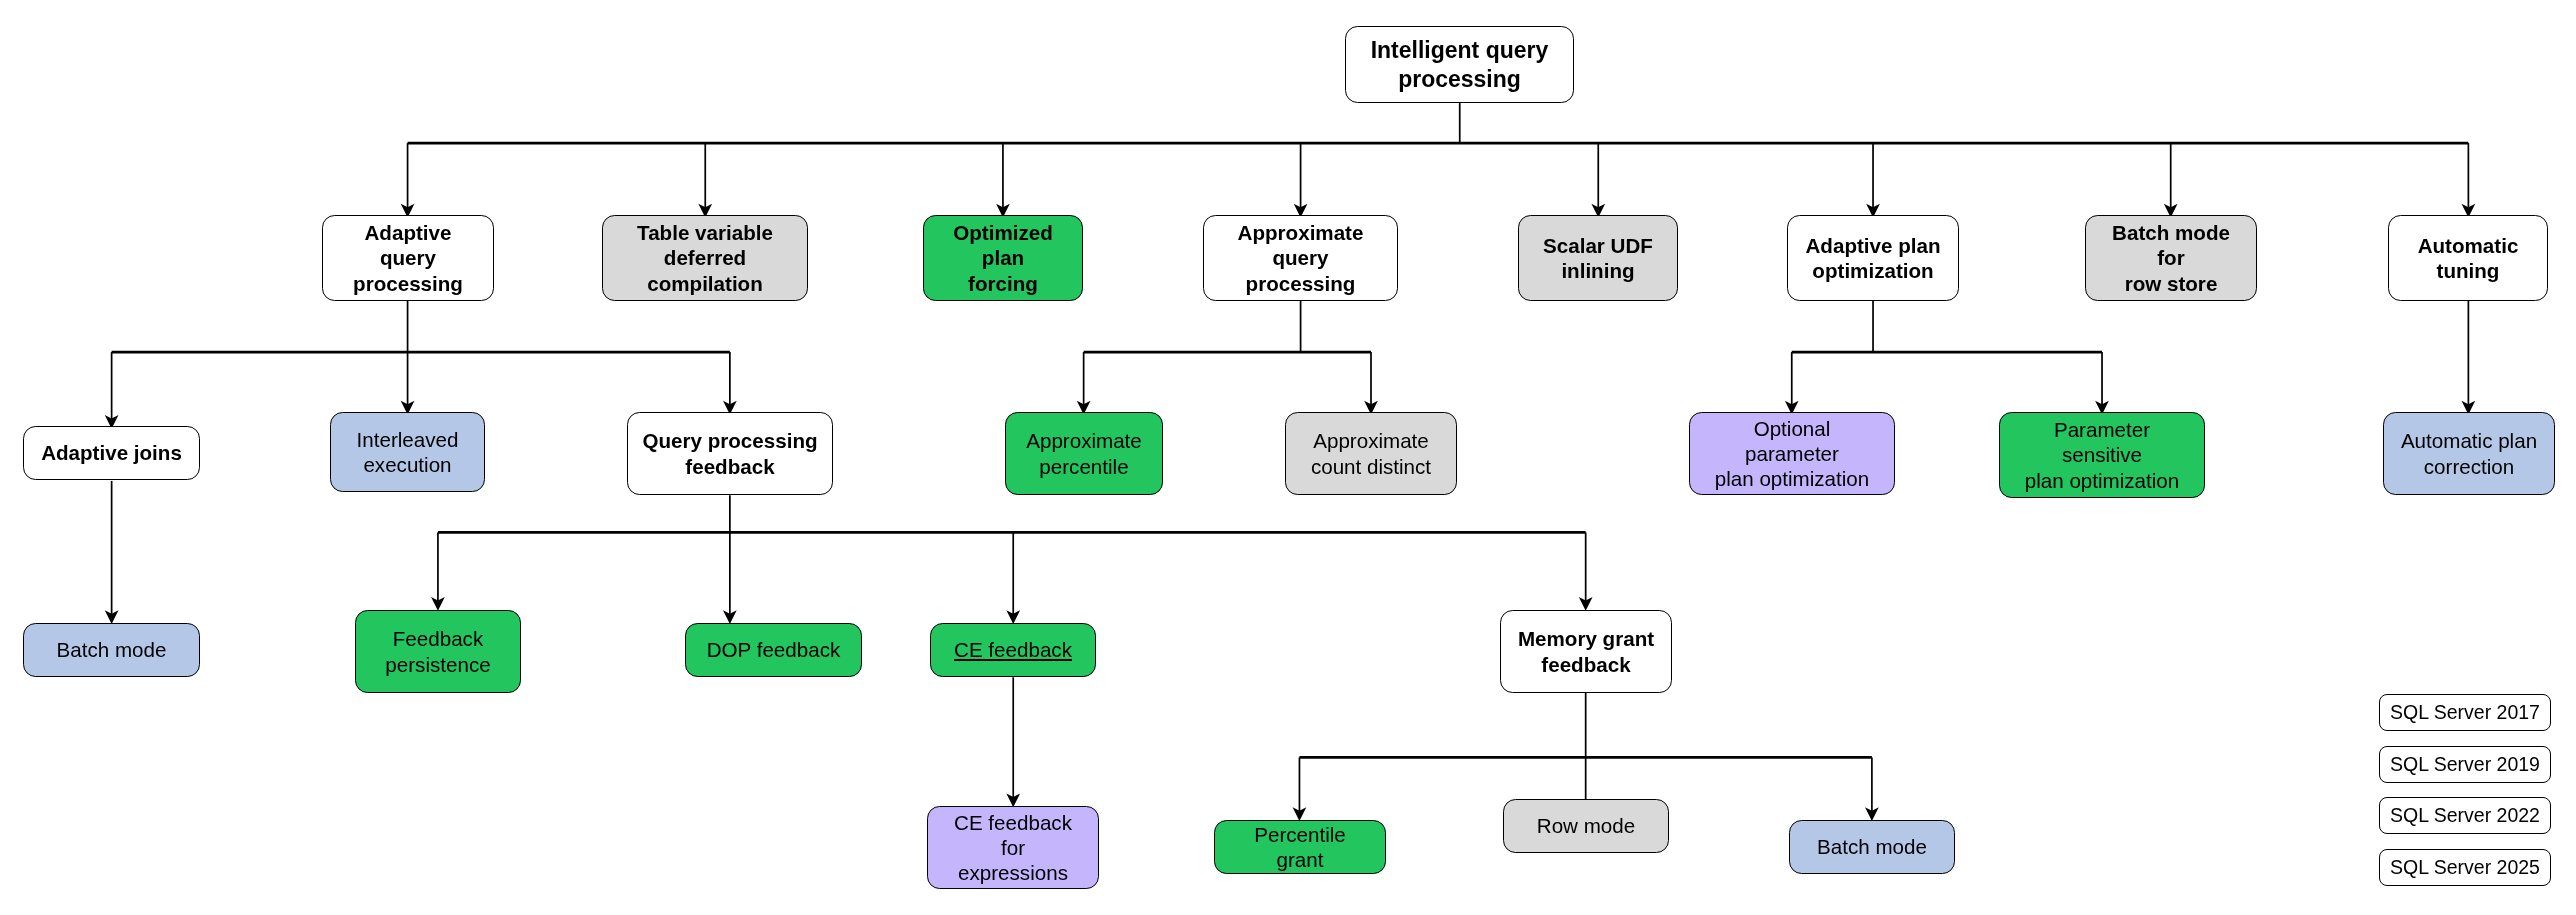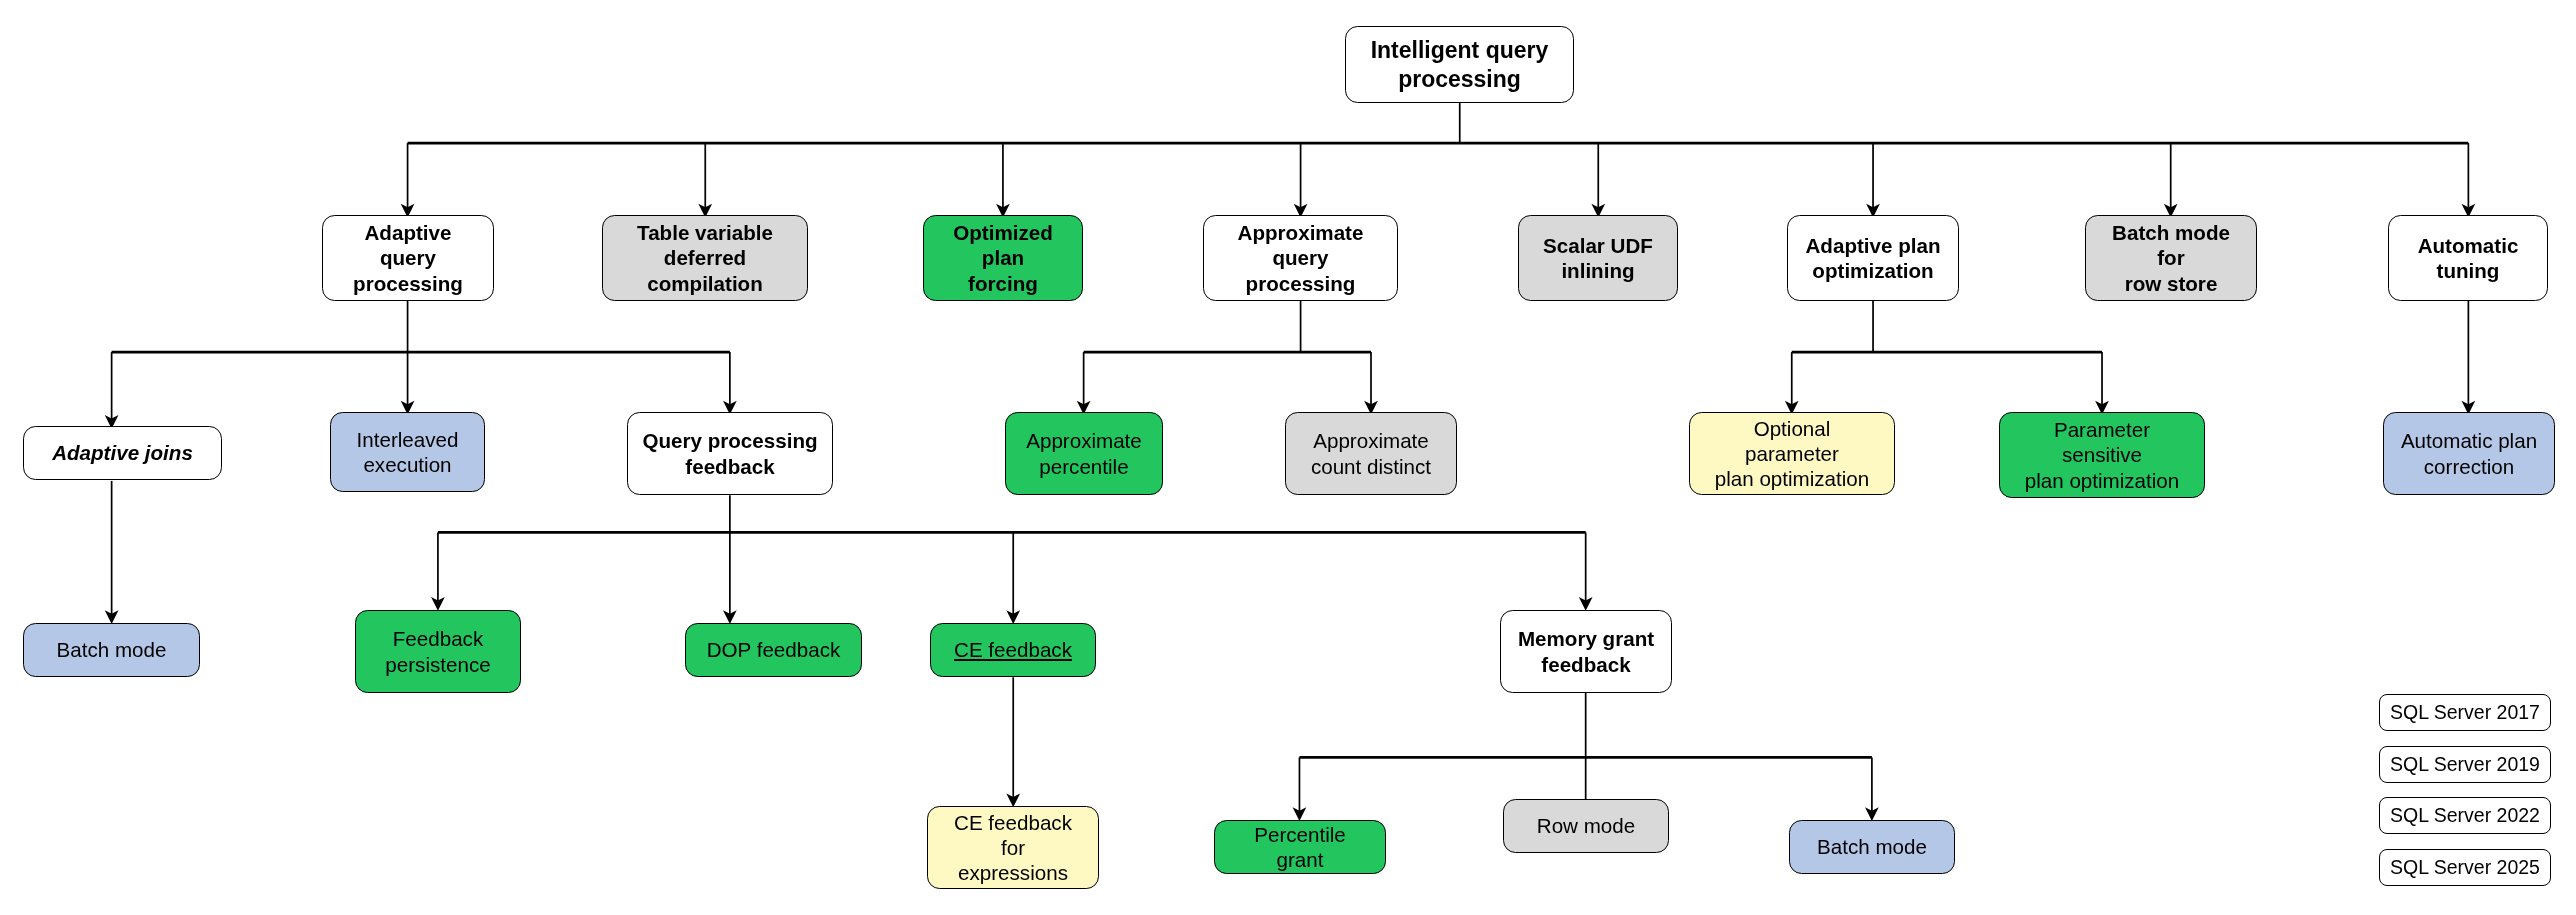--- a/index.html
+++ b/index.html
@@ -47,21 +47,21 @@
     font-size: 20.6px;
   }
   .node.lvl2 {
     font-weight: normal;
     font-size: 20.6px;
   }
   .node.plain  { background: #ffffff; }
   .node.c2017  { background: #b4c7e7; }
   .node.c2019  { background: #d9d9d9; }
   .node.c2022  { background: #22c55e; }
-  .node.c2025  { background: #fef9c3; }
+  .node.c2025  { background: #c4b5fd; }
 
   .legend {
     position: absolute;
     box-sizing: border-box;
     border: 1.7px solid #000000;
     border-radius: 8px;
     display: flex;
     align-items: center;
     justify-content: center;
     font-size: 19.5px;
@@ -144,21 +144,21 @@
 query processing</div>
   <div class="node lvl1 c2019" style="left:1518px; top:215px; width:160px; height:86px;">Scalar UDF
 inlining</div>
   <div class="node lvl1 plain" style="left:1787px; top:215px; width:172px; height:86px;">Adaptive plan
 optimization</div>
   <div class="node lvl1 c2019" style="left:2085px; top:215px; width:172px; height:86px;">Batch mode for
 row store</div>
   <div class="node lvl1 plain" style="left:2388px; top:215px; width:160px; height:86px;">Automatic
 tuning</div>
 
-  <div class="node lvl1 plain" style="left:23px; top:426px; width:199px; height:54px;font-style:italic;">Adaptive joins</div>
+  <div class="node lvl1 plain" style="left:23px; top:426px; width:177px; height:54px;">Adaptive joins</div>
   <div class="node lvl2 c2017" style="left:330px; top:412px; width:155px; height:80px;">Interleaved
 execution</div>
   <div class="node lvl1 plain" style="left:627px; top:412px; width:206px; height:83px;">Query processing
 feedback</div>
   <div class="node lvl2 c2022" style="left:1005px; top:412px; width:158px; height:83px;">Approximate
 percentile</div>
   <div class="node lvl2 c2019" style="left:1285px; top:412px; width:172px; height:83px;">Approximate
 count distinct</div>
   <div class="node lvl2 c2025" style="left:1689px; top:412px; width:206px; height:83px;">Optional parameter
 plan optimization</div>

